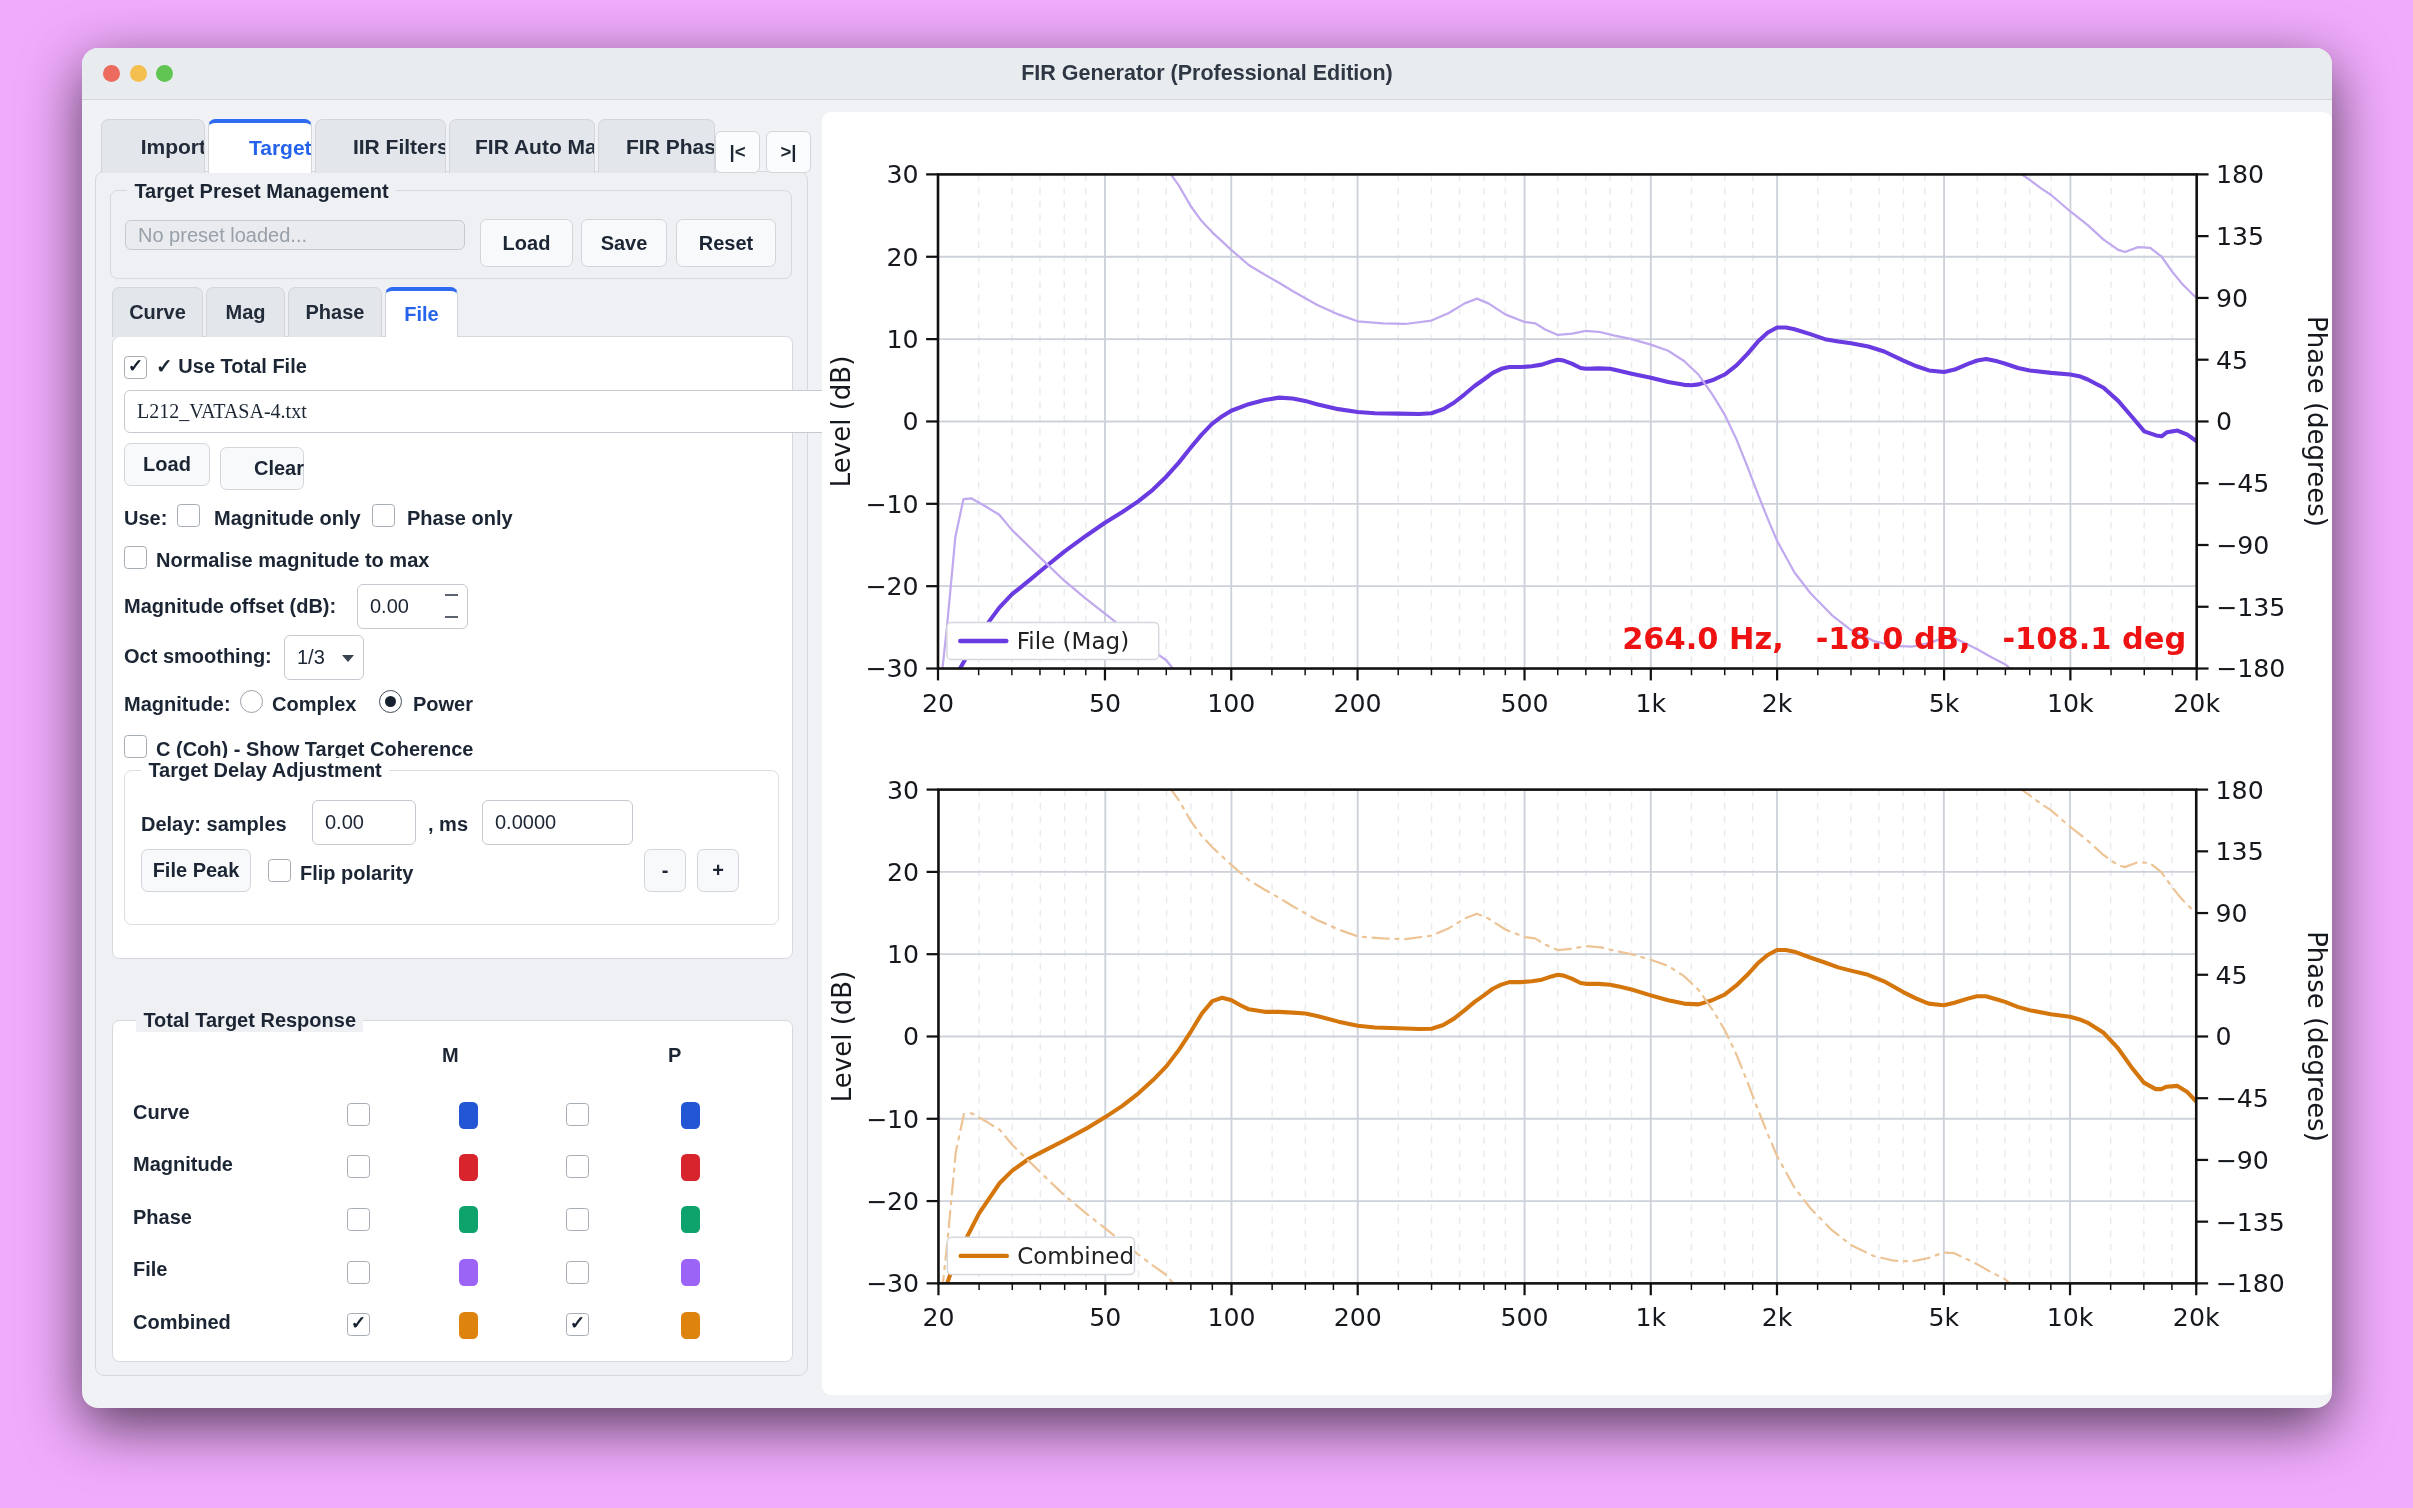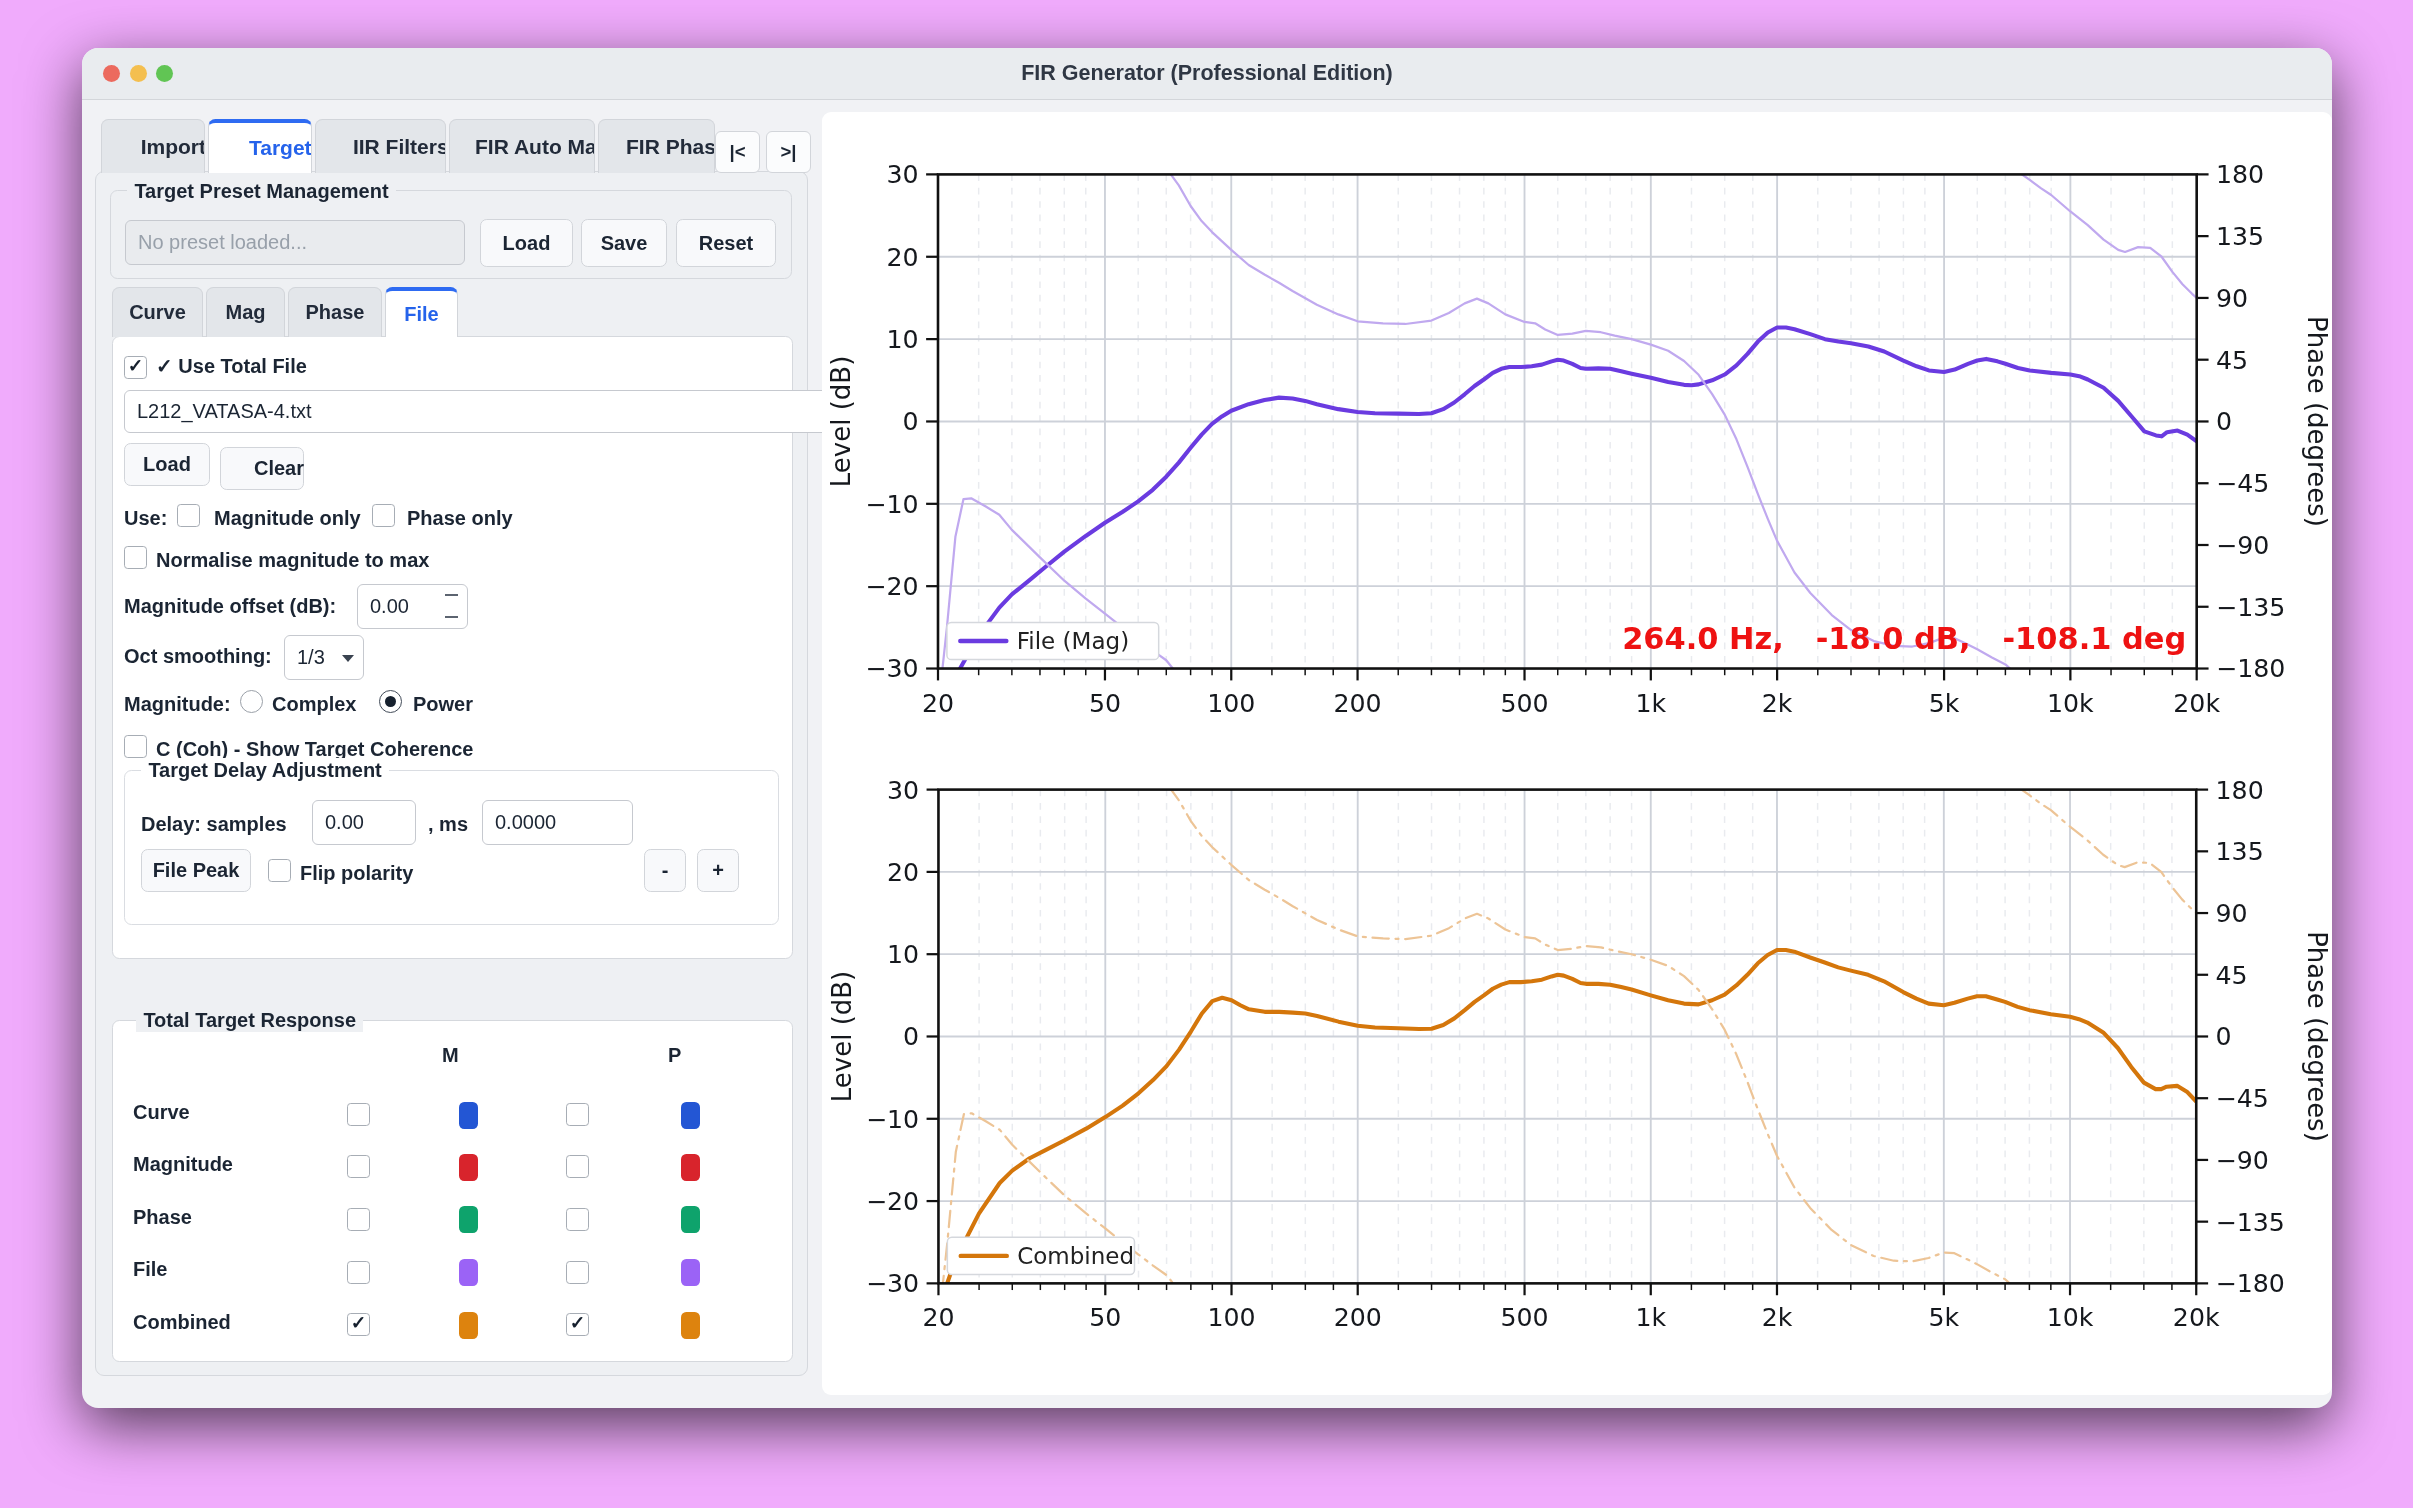--- a/index.html
+++ b/index.html
@@ -79,41 +79,41 @@
         <div class="tab" style="width: 146px;">FIR Auto Mag</div>
         <div class="tab" style="width: 117px;">FIR Phase</div>
       </div>
   <div class="scrollbtn" style="left:633px;top:83px;">|&lt;</div>
   <div class="scrollbtn" style="left:684px;top:83px;">&gt;|</div>
 
   <div class="pane"></div>
 
   <div class="group" style="left:28px;top:142px;width:682px;height:89px;"></div>
   <div class="group-label" style="left:45px;top:131px;">Target Preset Management</div>
-  <div class="input gray" style="left:43px;top:172px;width:340px;height:45px;">
+  <div class="input gray" style="left:43px;top:172px;width:340px;height:30px;">
     <span>No preset loaded...</span>
   </div>
   <div class="btn" style="left:398px;top:171px;width:93px;height:48px;">Load</div>
   <div class="btn" style="left:499px;top:171px;width:86px;height:48px;">Save</div>
   <div class="btn" style="left:594px;top:171px;width:100px;height:48px;">Reset</div>
 
   <div class="subtabsrow" id="sub-tabs">
         <div class="subtab" style="width: 91px;">Curve</div>
         <div class="subtab" style="width: 79px;">Mag</div>
         <div class="subtab" style="width: 94px;">Phase</div>
         <div class="subtab active" style="width: 73px;">File</div>
       </div>
   <div class="whitebox" style="left:30px;top:288px;width:681px;height:623px;"></div>
 
   <span class="cb checked" style="left:42px;top:308px;">
         <span class="mark">✓</span>
       </span>
   <div class="lbl" style="left:74px;top:306px;">✓ Use Total File</div>
 
-  <div class="input" style="left:42px;top:342px;width:709px;height:43px;">
+  <div class="input" style="left:42px;top:342px;width:709px;height:43px;font-family:Liberation Serif, serif;">
     <span>L212_VATASA-4.txt</span>
   </div>
   <div class="btn" style="left:42px;top:395px;width:86px;height:43px;">Load</div>
   <div class="btn" style="left:138px;top:399px;width:84px;height:43px;padding-left:34px;">Clear</div>
 
   <div class="lbl" style="left:42px;top:459px;">Use:</div>
   <span class="cb" style="left:95px;top:456px;"></span>
   <div class="lbl" style="left:132px;top:459px;">Magnitude only</div>
   <span class="cb" style="left:290px;top:456px;"></span>
   <div class="lbl" style="left:325px;top:459px;">Phase only</div>

